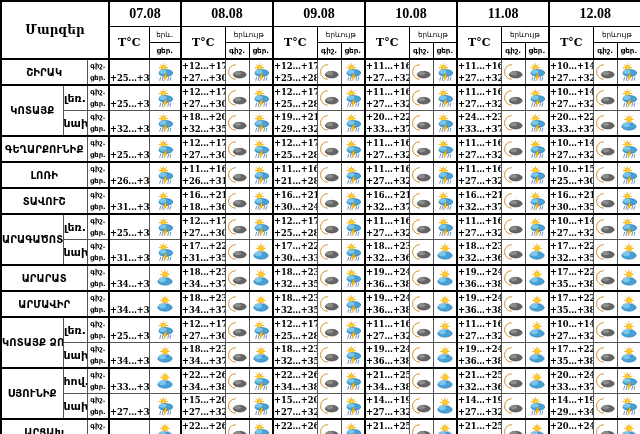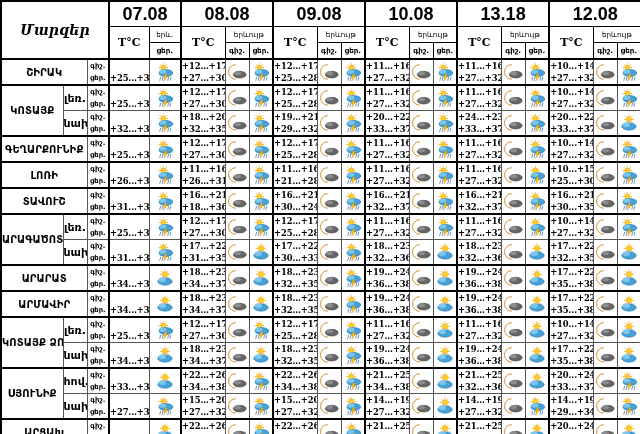--- a/index.html
+++ b/index.html
@@ -2,22 +2,22 @@
 <html><head>
 <meta charset="utf-8">
 <style>
   html,body{margin:0;padding:0;background:#fff}
   body{width:640px;height:434px;overflow:hidden;font-family:"DejaVu Sans",sans-serif;color:#000}
   table{border-collapse:collapse;table-layout:fixed;width:640px;height:434px;border:2.5px solid #000;background:#fff}
   th,td{border:1px solid #555;padding:0;margin:0;text-align:center;vertical-align:middle;overflow:hidden;white-space:nowrap}
   thead th{border-color:#000}
   .bl{border-left:2px solid #000}
   tr.gs>td{border-top:2px solid #000}
-  .title{font-family:"DejaVu Serif","DejaVu Sans",serif;font-style:italic;font-weight:bold;font-size:14px}
-  .date{font-family:Liberation Sans, sans-serif;font-weight:bold;font-size:18px;height:24px}
+  .title{font-family:"DejaVu Serif","DejaVu Sans",serif;font-weight:bold;font-size:12px}
+  .date{font-family:Liberation Serif, serif;font-weight:bold;font-size:14px;height:24px}
   .tc{font-size:11px;font-weight:bold;font-family:"DejaVu Serif","DejaVu Sans",serif}
   .ph{font-size:7.2px;font-weight:normal;height:15px}
   .nd{font-size:7.2px;font-weight:bold;height:15px}
   .region{font-size:10px;font-weight:bold;letter-spacing:0.1px}
   .sub{font-size:11px;font-weight:bold}
   .ndl div{font-size:6.8px;font-weight:bold;height:12px;line-height:12px}
   .temp{font-family:"DejaVu Serif","DejaVu Sans",serif;font-weight:bold;font-size:8.4px;letter-spacing:-0.1px}
   .temp .ln{height:12px;line-height:12px}
   .ic span.icon{display:block;width:20px;margin:0 auto}
   .ic svg{width:20px;height:19px;display:block}
@@ -48,21 +48,21 @@
       <col style="width:24px">
       <col style="width:24px">
     </colgroup>
     <thead>
       <tr>
         <th class="title" rowspan="3" colspan="3">Մարզեր</th>
         <th class="date bl" colspan="2">07.08</th>
         <th class="date bl" colspan="3">08.08</th>
         <th class="date bl" colspan="3">09.08</th>
         <th class="date bl" colspan="3">10.08</th>
-        <th class="date bl" colspan="3">13.18</th>
+        <th class="date bl" colspan="3">11.08</th>
         <th class="date bl" colspan="3">12.08</th>
       </tr>
       <tr>
         <th class="tc bl" rowspan="2">T°C</th>
         <th class="ph">երև.</th>
         <th class="tc bl" rowspan="2">T°C</th>
         <th class="ph" colspan="2">երևույթ</th>
         <th class="tc bl" rowspan="2">T°C</th>
         <th class="ph" colspan="2">երևույթ</th>
         <th class="tc bl" rowspan="2">T°C</th>

